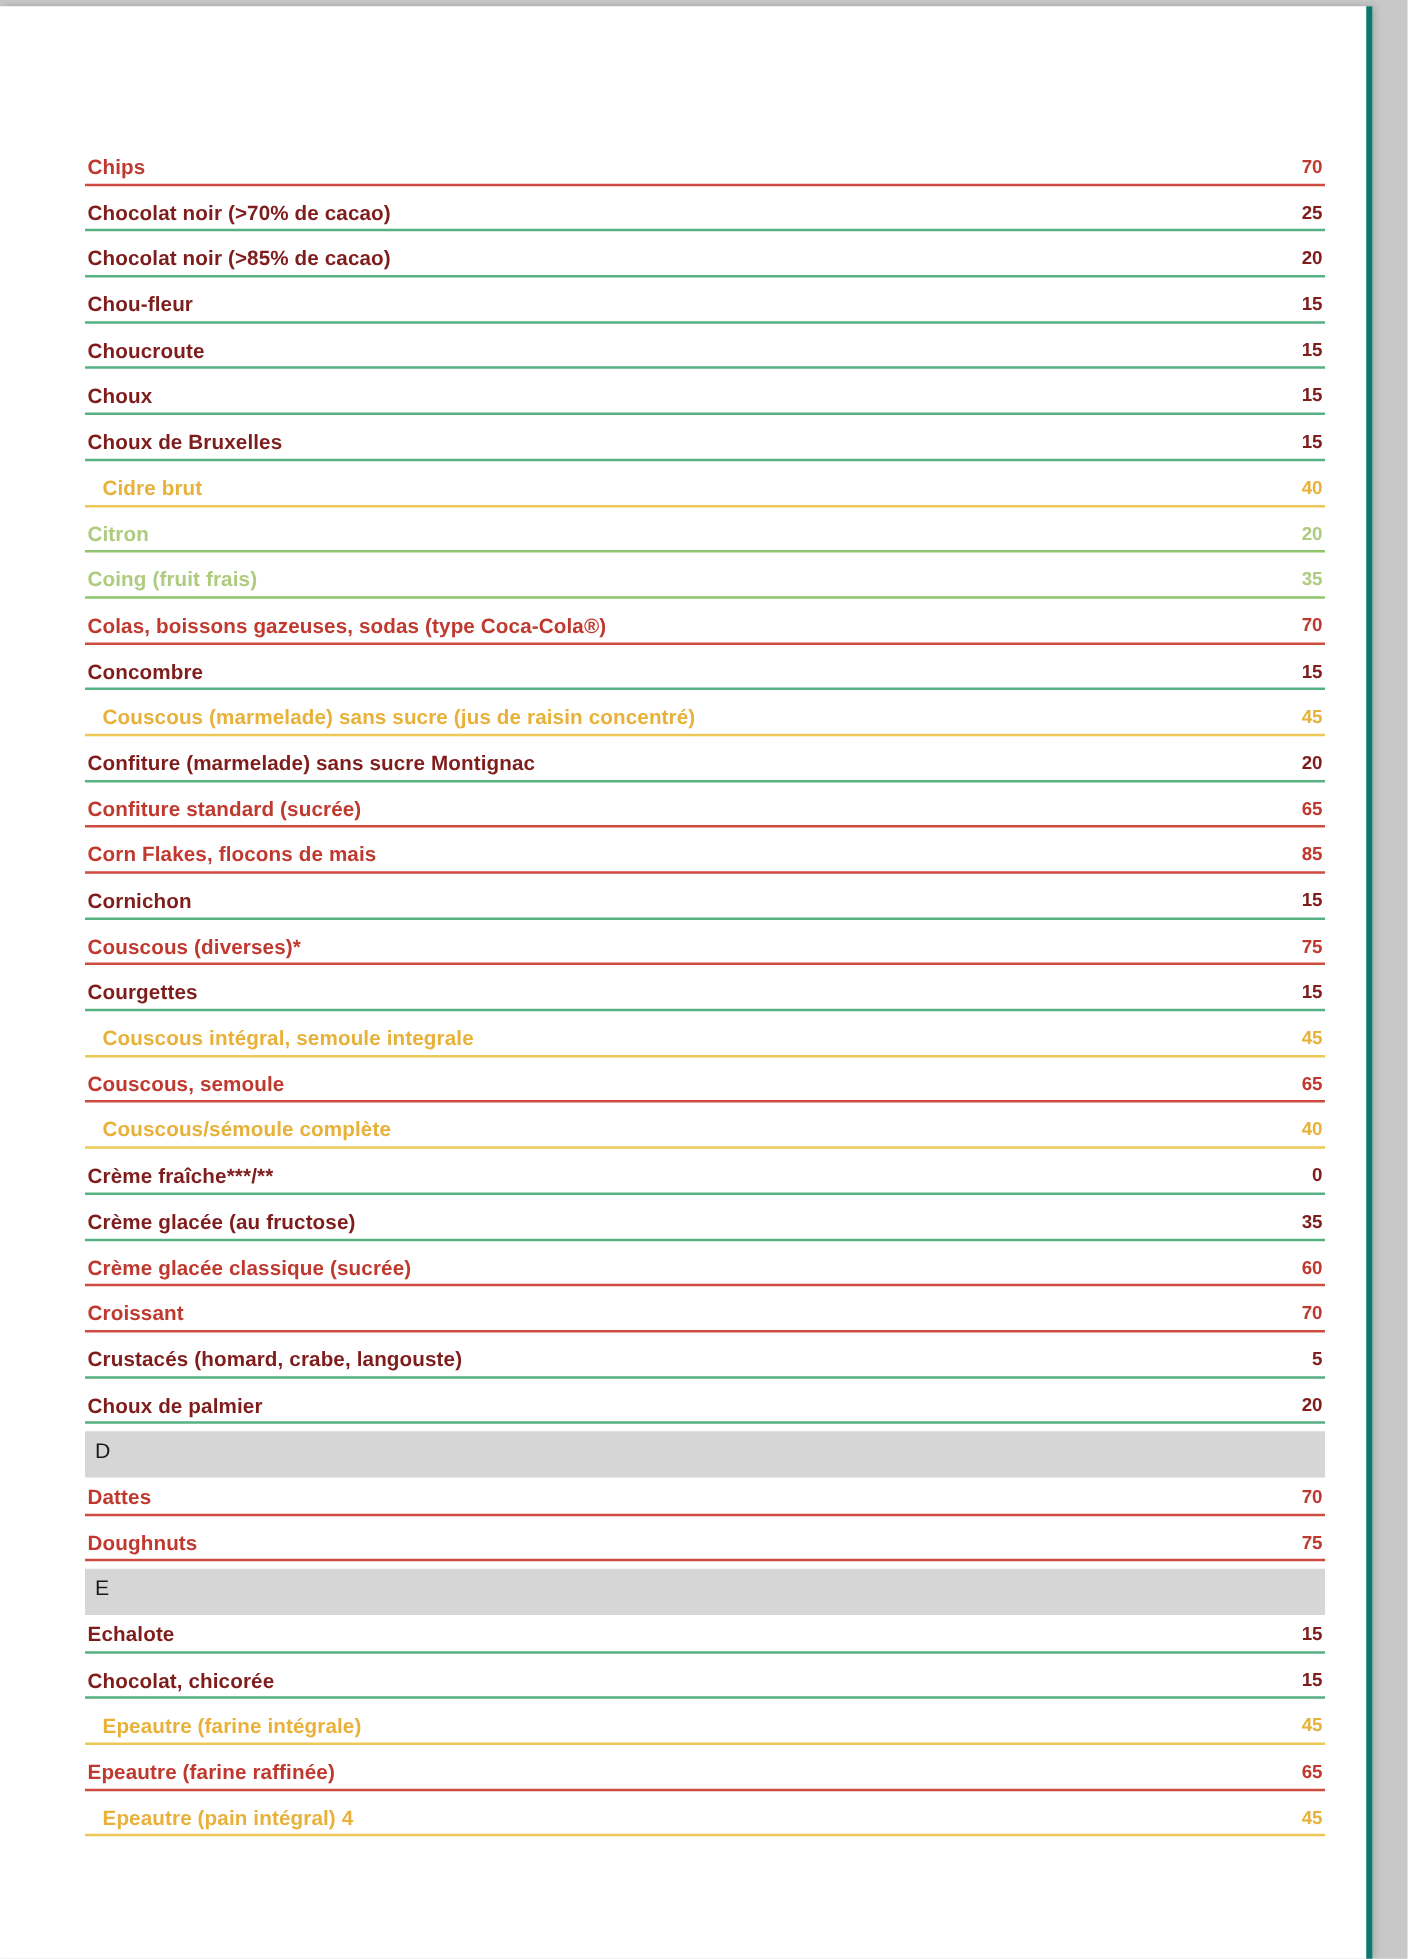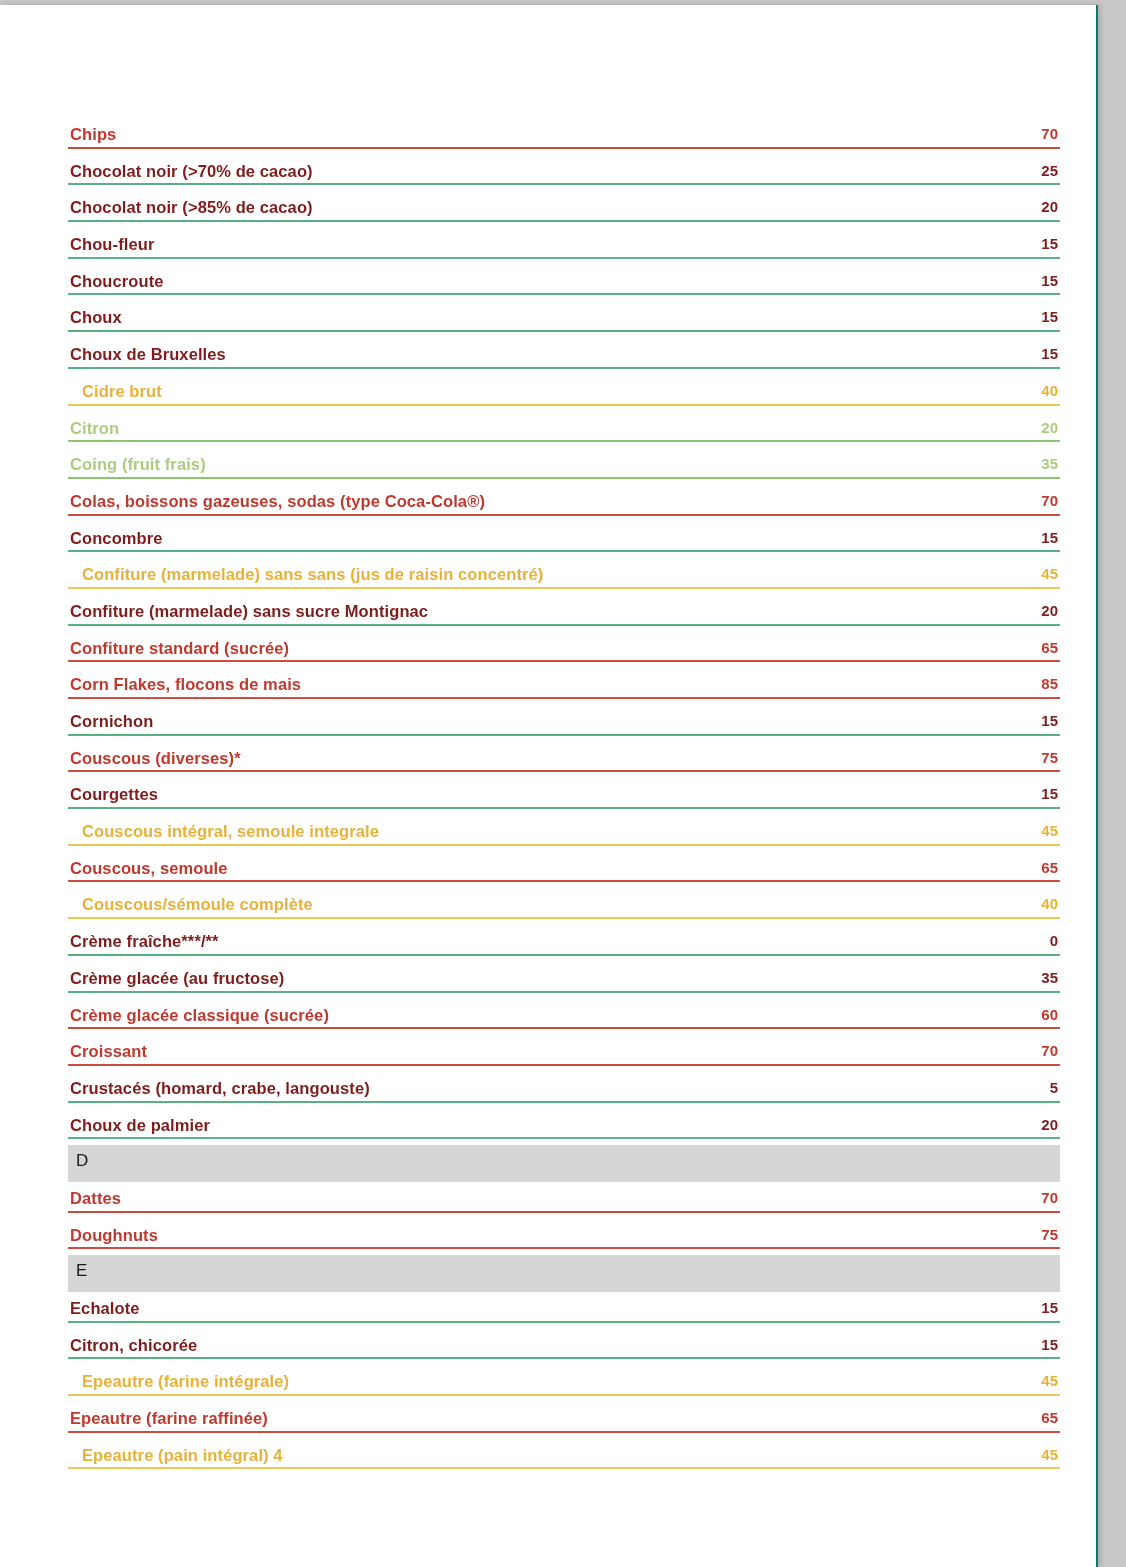--- a/index.html
+++ b/index.html
@@ -17,21 +17,21 @@
 
   
   .page {
     position: absolute;
     left: 0;
     top: 5px;
     width: 1098px;
     height: 1562px;
     background: #ffffff;
     box-sizing: border-box;
-    border-right: 2px solid #0f766e;
+    border-right: 5px solid #0f766e;
     box-shadow: 2px 0 6px rgba(0,0,0,0.18);
     overflow: hidden;
   }
 
   .table {
     position: absolute;
     left: 68px;
     top: 113px;
     width: 992px;
   }
@@ -174,21 +174,21 @@
         <span class="label">Colas, boissons gazeuses, sodas (type Coca-Cola®)</span>
         <span class="value">70</span>
         <span class="rule"></span>
       </div>
       <div class="row green">
         <span class="label">Concombre</span>
         <span class="value">15</span>
         <span class="rule"></span>
       </div>
       <div class="row orange">
-        <span class="label">Confiture (marmelade) sans sans (jus de raisin concentré)</span>
+        <span class="label">Couscous (marmelade) sans sucre (jus de raisin concentré)</span>
         <span class="value">45</span>
         <span class="rule"></span>
       </div>
       <div class="row green">
         <span class="label">Confiture (marmelade) sans sucre Montignac</span>
         <span class="value">20</span>
         <span class="rule"></span>
       </div>
       <div class="row red">
         <span class="label">Confiture standard (sucrée)</span>
@@ -275,21 +275,21 @@
       </div>
       <div class="letter">
         <span class="letter-text">E</span>
       </div>
       <div class="row green">
         <span class="label">Echalote</span>
         <span class="value">15</span>
         <span class="rule"></span>
       </div>
       <div class="row green">
-        <span class="label">Citron, chicorée</span>
+        <span class="label">Chocolat, chicorée</span>
         <span class="value">15</span>
         <span class="rule"></span>
       </div>
       <div class="row orange">
         <span class="label">Epeautre (farine intégrale)</span>
         <span class="value">45</span>
         <span class="rule"></span>
       </div>
       <div class="row red">
         <span class="label">Epeautre (farine raffinée)</span>

